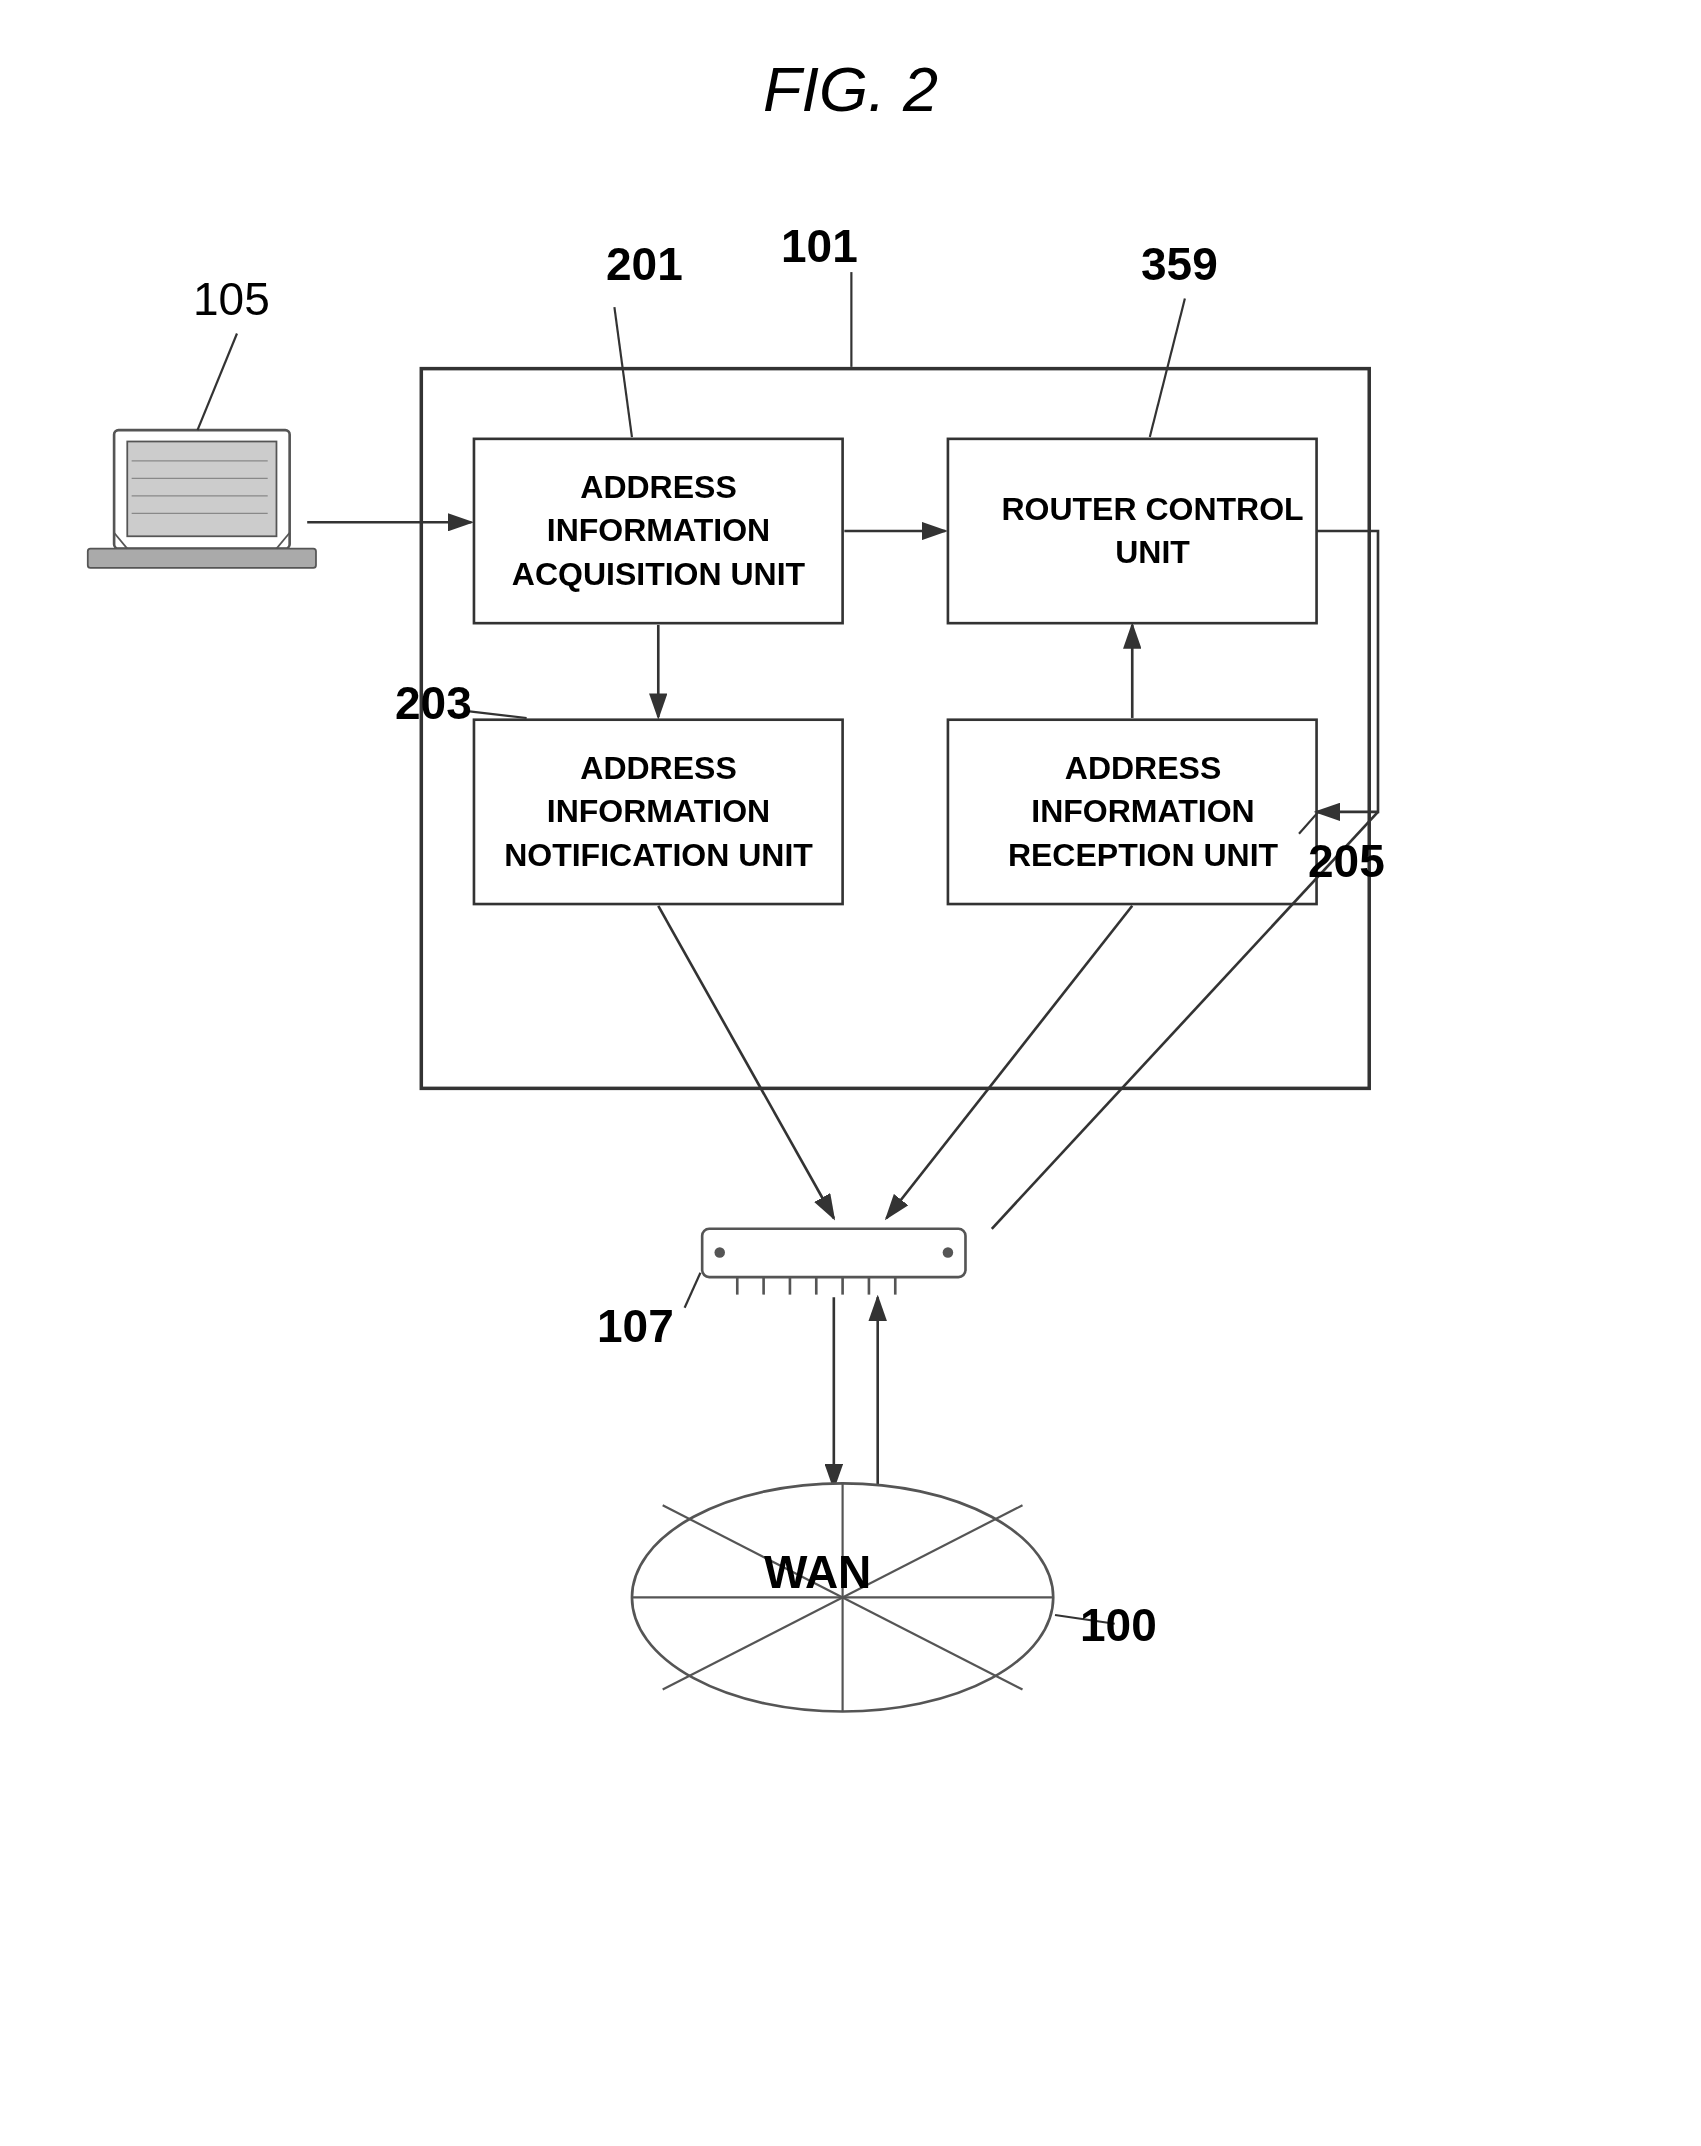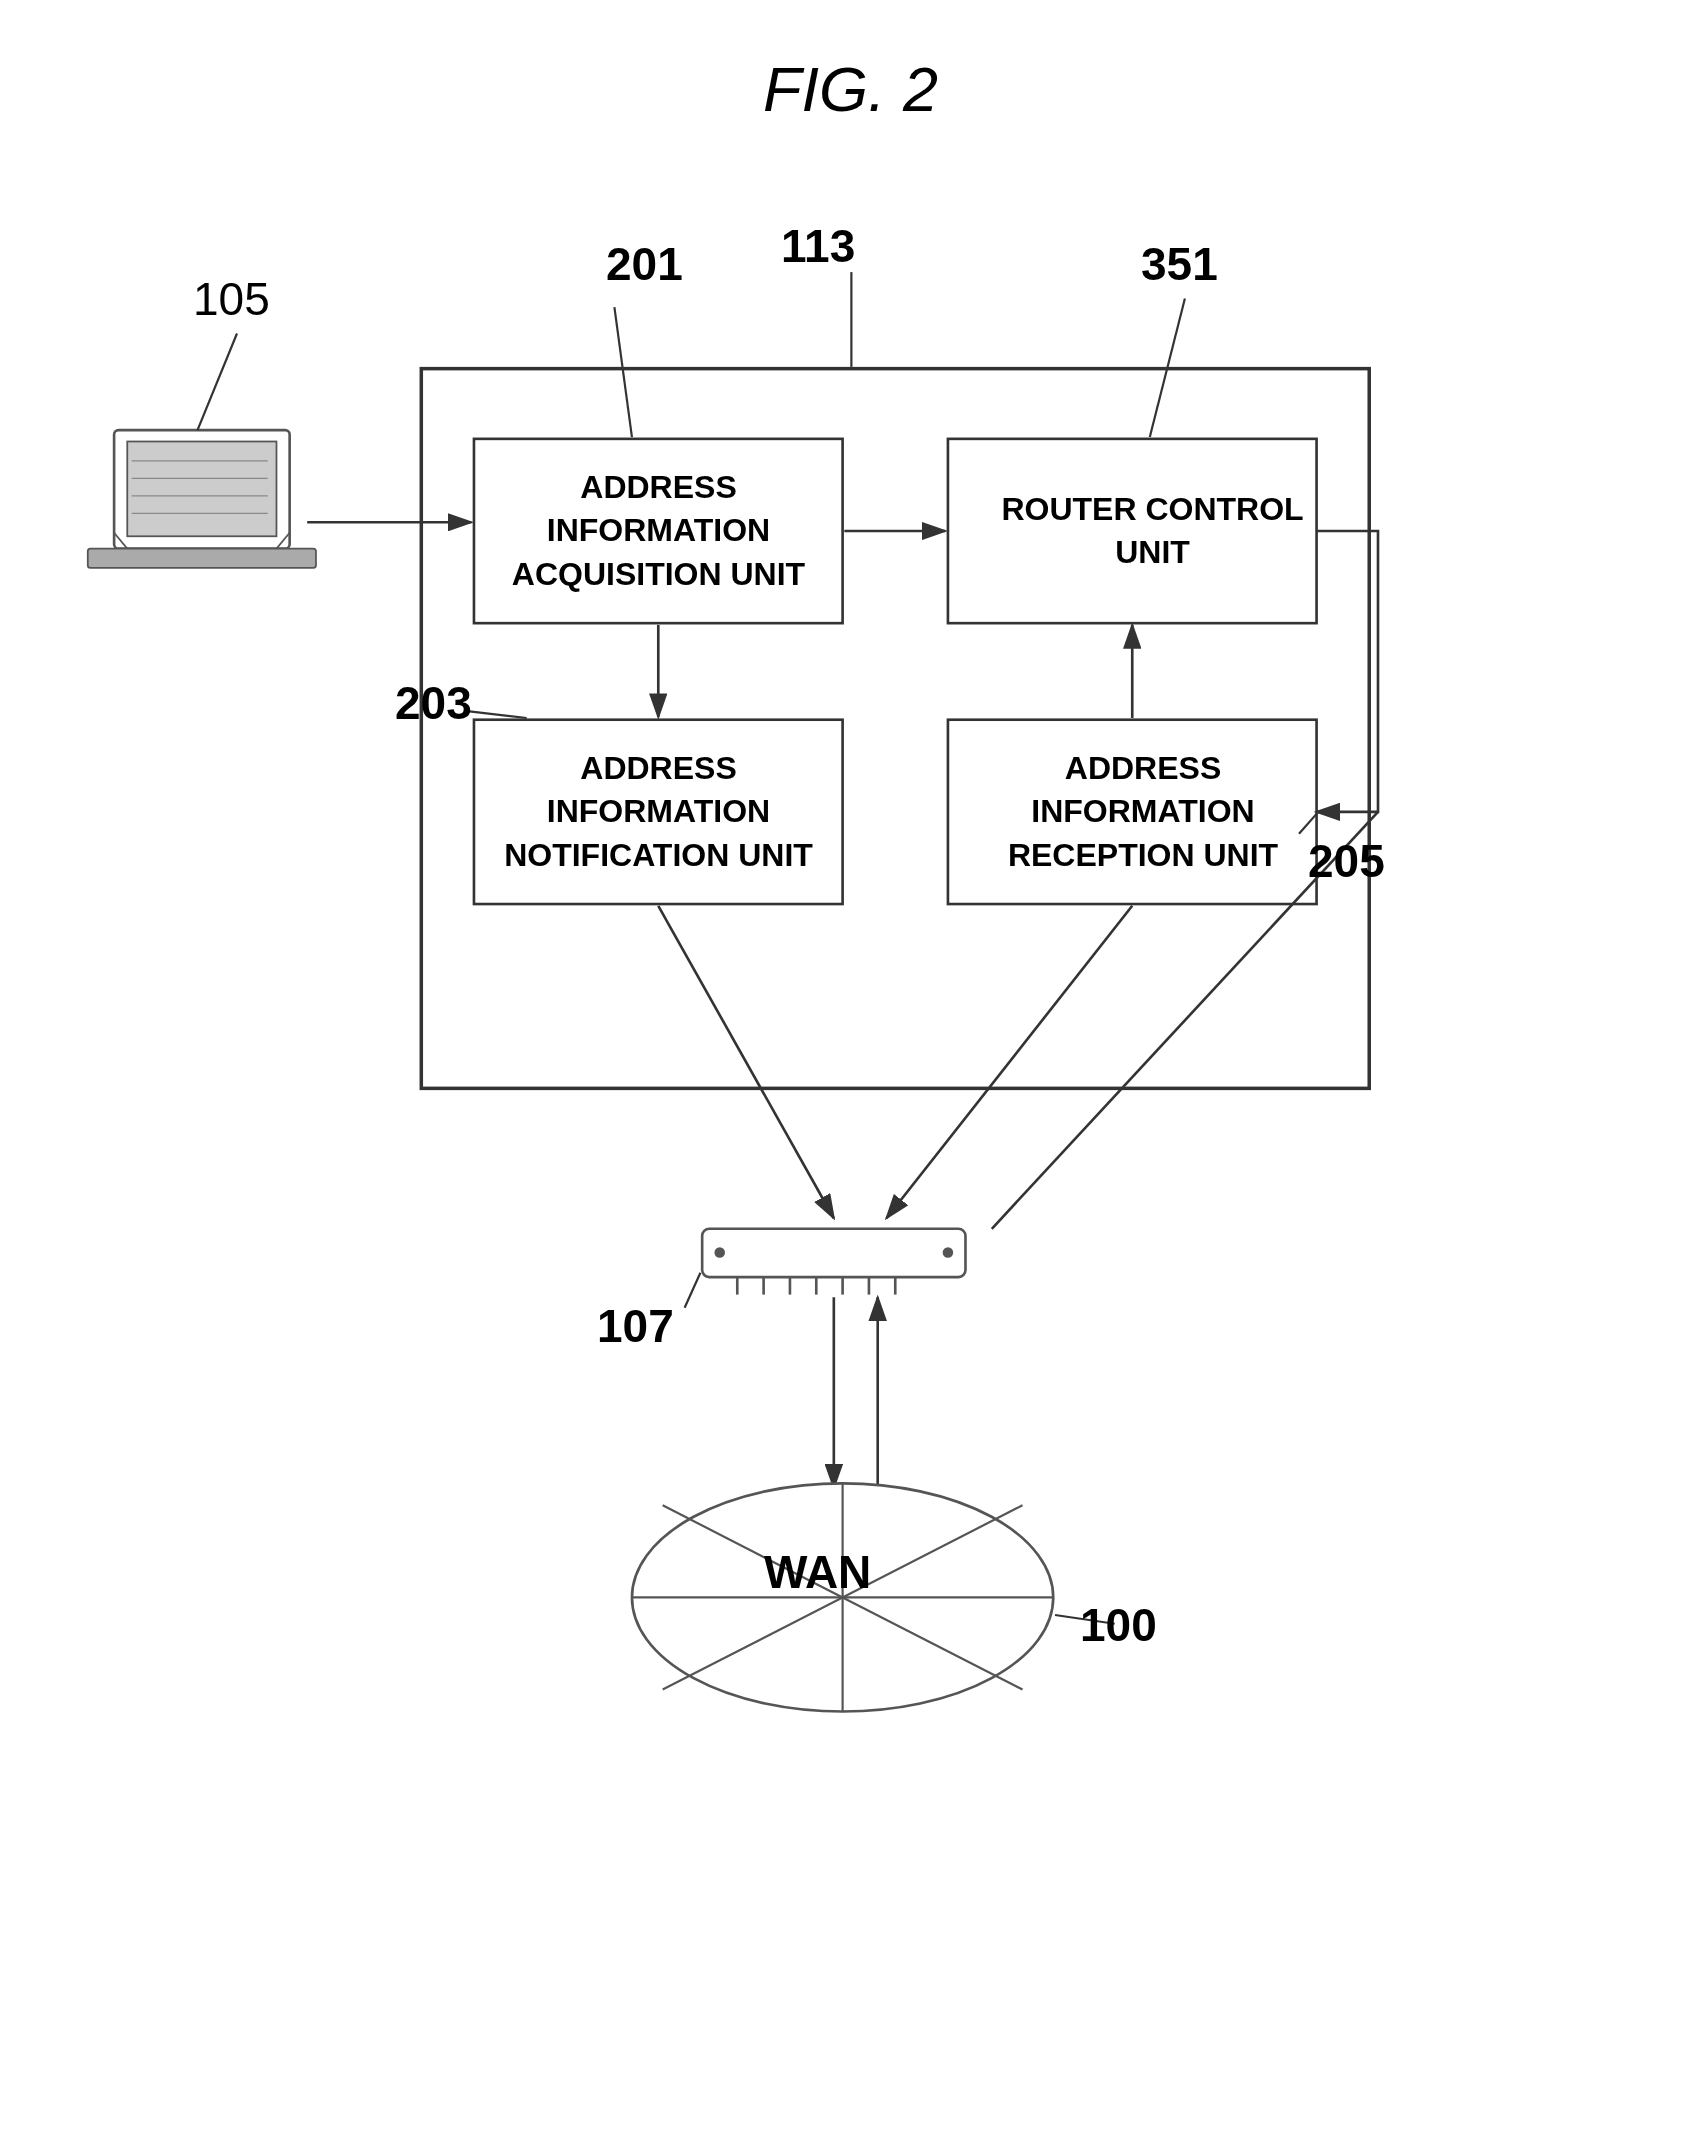--- a/index.html
+++ b/index.html
@@ -160,23 +160,23 @@
 INFORMATION
 RECEPTION UNIT</div>
   </div>
 
   <div style="position:absolute; top:1545px; left:764px; font-size:46px; font-weight:bold; color:#000;">WAN</div>
 
   <div style="position:absolute; top:272px; left:193px; font-size:46px; font-weight:normal; color:#000;">105</div>
 
   <div style="position:absolute; top:237px; left:566px; font-size:46px; font-weight:bold; color:#000;margin-left:40px;">201</div>
 
-  <div style="position:absolute; top:219px; left:781px; font-size:46px; font-weight:bold; color:#000;">113</div>
+  <div style="position:absolute; top:219px; left:781px; font-size:46px; font-weight:bold; color:#000;">101</div>
 
-  <div style="position:absolute; top:237px; left:1141px; font-size:46px; font-weight:bold; color:#000;">351</div>
+  <div style="position:absolute; top:237px; left:1141px; font-size:46px; font-weight:bold; color:#000;">359</div>
 
   <div style="position:absolute; top:676px; left:395px; font-size:46px; font-weight:bold; color:#000;">203</div>
 
   <div style="position:absolute; top:834px; left:1308px; font-size:46px; font-weight:bold; color:#000;">205</div>
 
   <div style="position:absolute; top:1299px; left:597px; font-size:46px; font-weight:bold; color:#000;">107</div>
 
   <div style="position:absolute; top:1598px; left:1080px; font-size:46px; font-weight:bold; color:#000;">100</div>
 
 </div>

